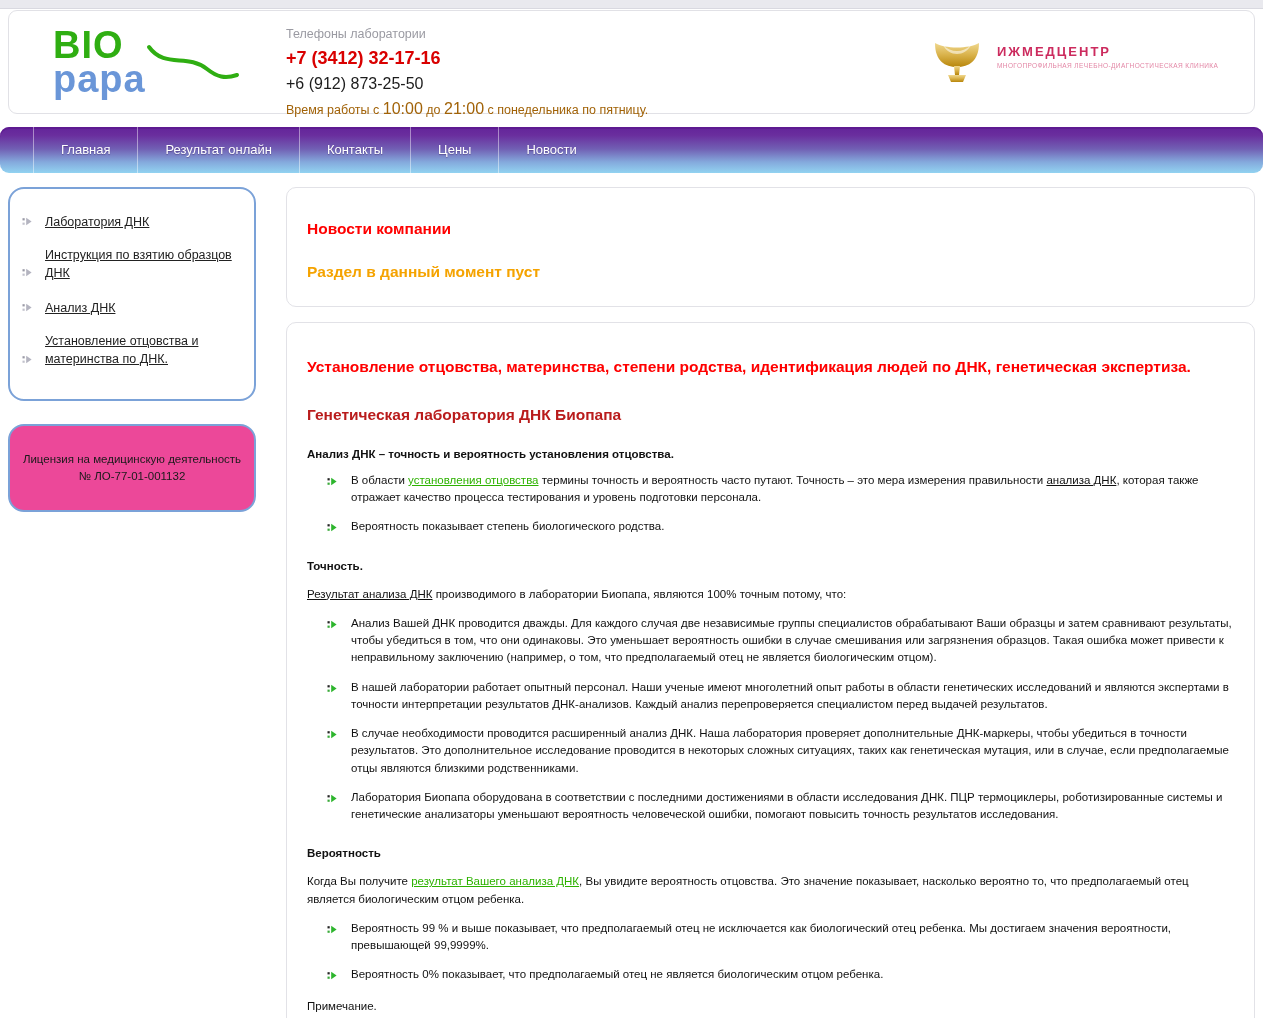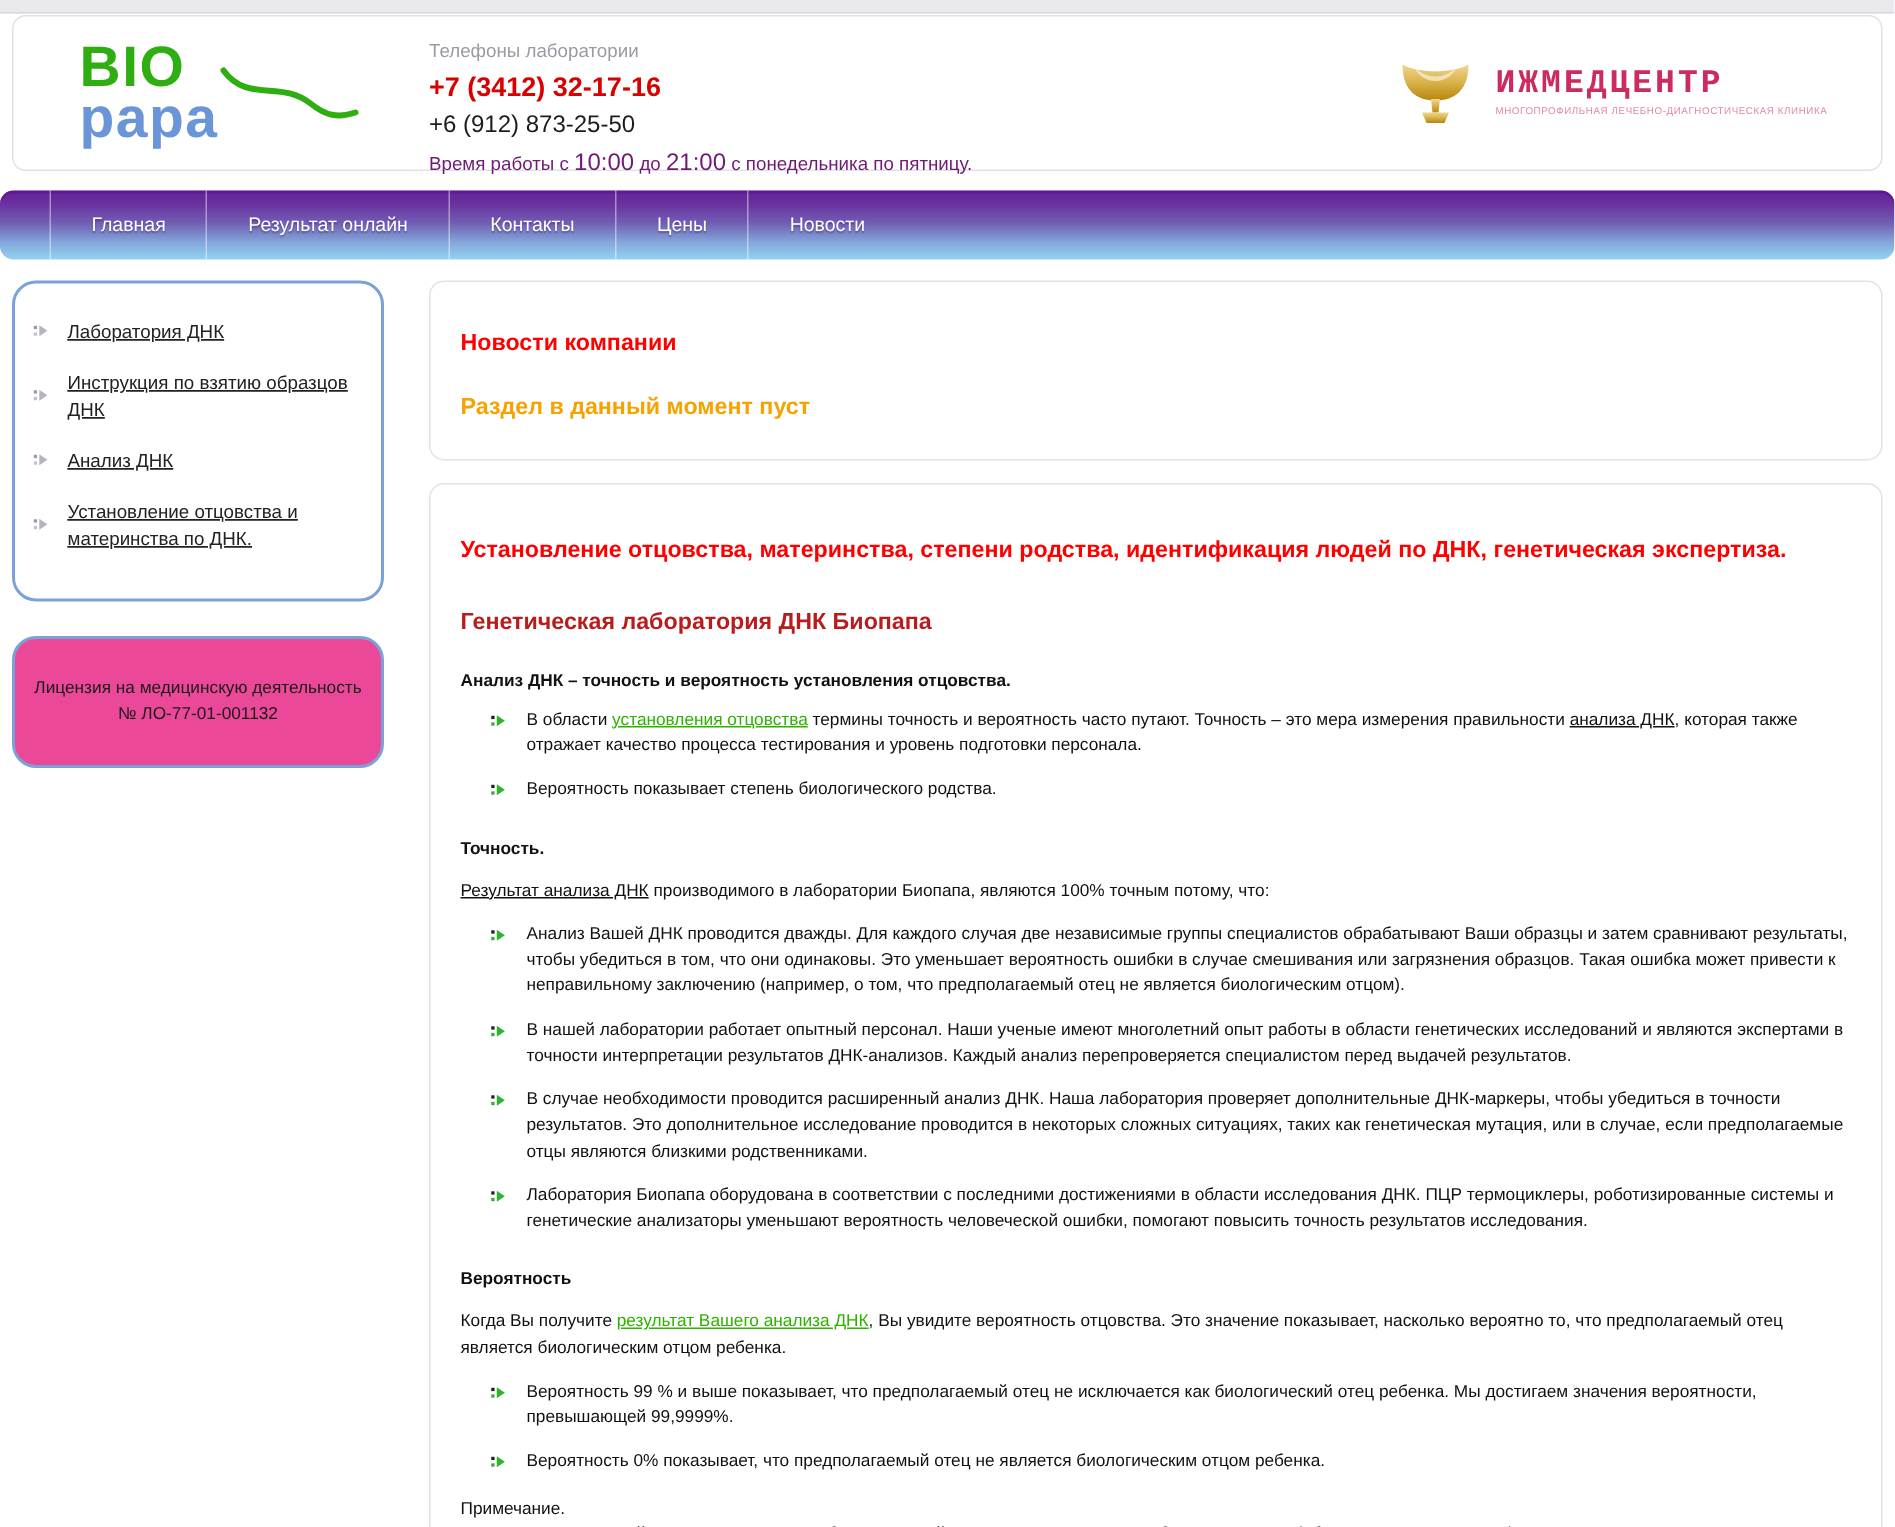--- a/index.html
+++ b/index.html
@@ -19,26 +19,26 @@
   }
   .logo { position:absolute; left:44px; top:16px; width:190px; cursor:pointer; }
   .logo-bio { color:#2fae12; font-size:38px; font-weight:bold; letter-spacing:1px; line-height:0.95; }
   .logo-papa { color:#6a96d8; font-size:38px; font-weight:bold; letter-spacing:1px; line-height:0.95; margin-top:-2px; }
   .logo-tail { position:absolute; left:92px; top:12px; }
 
   .phones { position:absolute; left:277px; top:14px; font-size:12px; line-height:1.45; color:#222; }
   .phones-label { color:#9a9aa2; font-size:12.5px; }
   .phone-main { color:#d90000; font-size:18px; font-weight:bold; margin-top:2px; }
   .phone-alt  { color:#1c1c1c; font-size:16px; margin-top:1px; }
-  .hours { font-size:12.5px; margin-top:2px; color:#701a75; }
+  .hours { font-size:12.5px; margin-top:2px; color:#a16207; }
   .hours .big { font-size:16px; }
 
   .partner { position:absolute; left:920px; top:26px; display:flex; align-items:flex-start; gap:12px; }
   .partner-text { padding-top:8px; }
-  .partner-title { color:#cc2b5e; font-size:22px; font-weight:bold; letter-spacing:2px; line-height:1;font-family:Liberation Mono, monospace; }
+  .partner-title { color:#cc2b5e; font-size:13px; font-weight:bold; letter-spacing:2px; line-height:1; }
   .partner-sub { color:#e387a6; font-size:6.5px; letter-spacing:0.4px; margin-top:4px; white-space:nowrap; }
 
   
   .nav {
     margin:13px 0 0; height:46px; border-radius:9px;
     background:linear-gradient(180deg,#63249a 0%,#6a2e9e 18%,#7160b4 48%,#84a9dc 76%,#92d3f1 100%);
     box-shadow:inset 0 2px 0 rgba(90,20,140,.6);
     display:flex; align-items:stretch; padding-left:33px;
   }
   .tab {
@@ -50,21 +50,21 @@
 
   
   .cols { display:flex; align-items:flex-start; margin-top:14px; padding:0 8px; gap:30px; }
   .left-col { width:248px; flex:none; }
   .right-col { flex:1; min-width:0; }
 
   .side-box {
     border:2px solid #7ba2d8; border-radius:16px; background:#fff;
     padding:22px 14px 24px 12px;
   }
-  .side-item { display:flex; gap:12px; margin-bottom:15px; align-items:center;text-decoration:underline; }
+  .side-item { display:flex; gap:12px; margin-bottom:15px; align-items:flex-end; }
   .side-item:last-child { margin-bottom:6px; }
   .side-item .icn { flex:none; margin-top:2px; }
   .side-link { font-size:12.5px; color:#222; text-decoration:underline; line-height:1.45; cursor:pointer; }
 
   .license-box {
     margin-top:23px; border:2px solid #7ba2d8; border-radius:16px; background:#ec4899;
     padding:25px 12px; text-align:center; font-size:11.5px; line-height:1.5; color:#1a1a1a;
   }
 
   .content-box { border:1px solid #e2e2e7; border-radius:10px; background:#fff; padding:18px 20px; }

